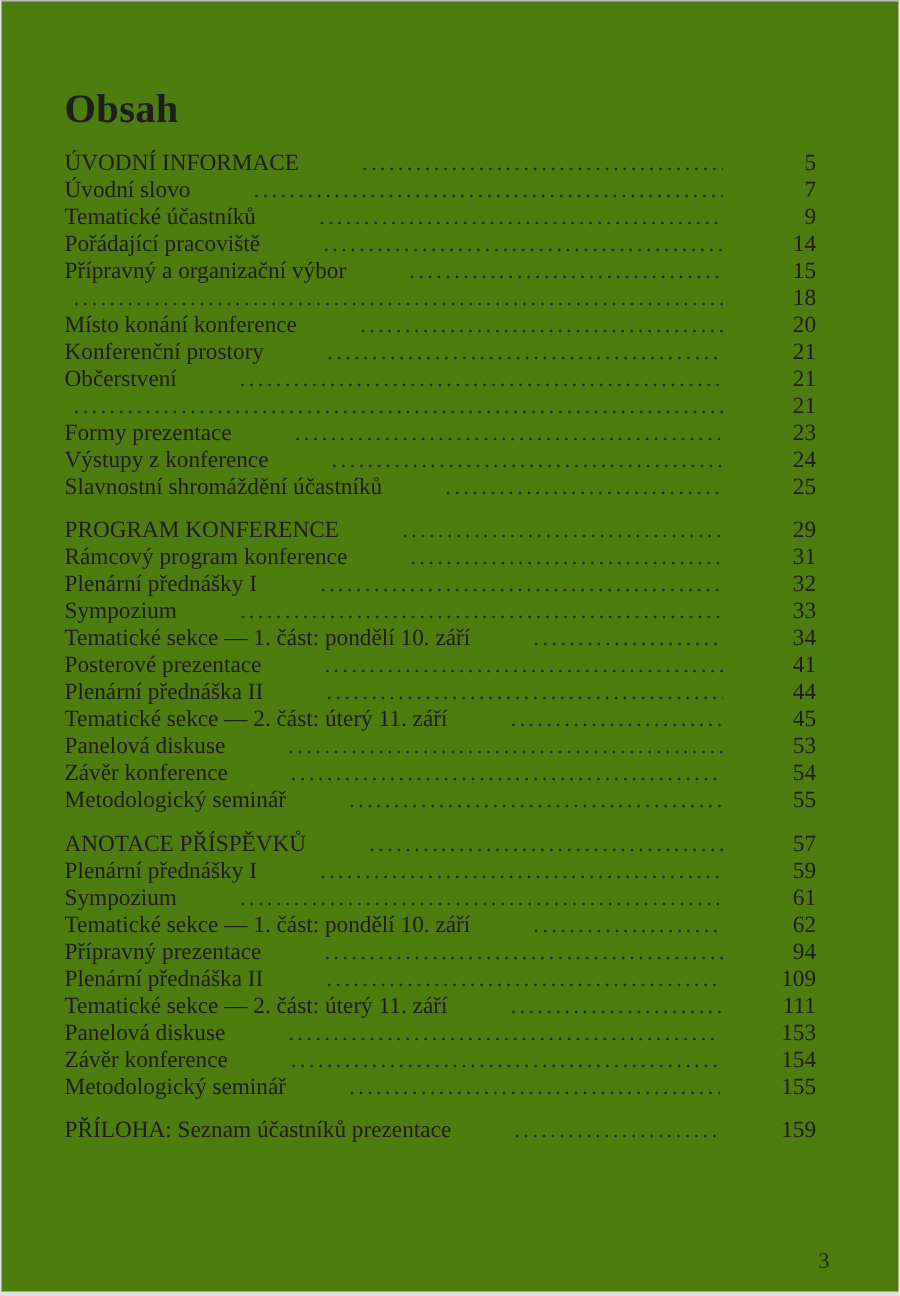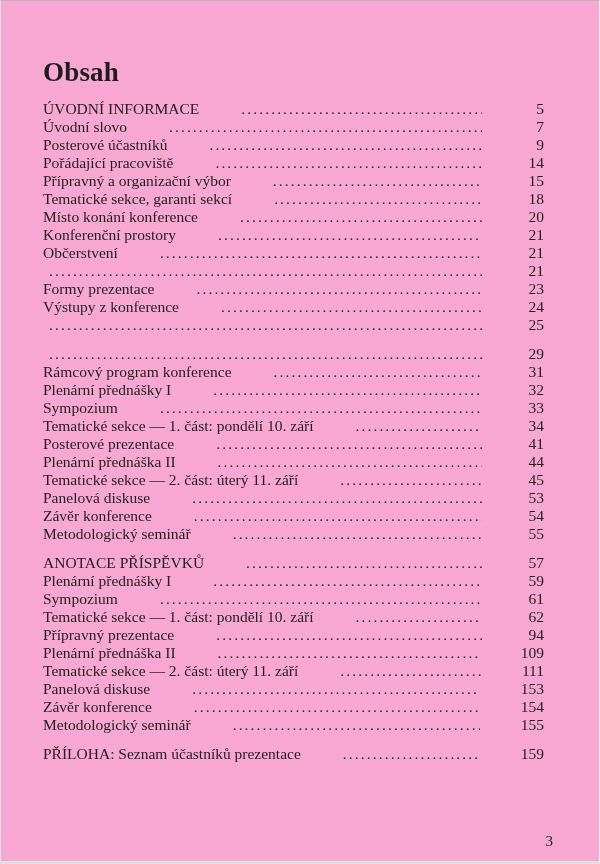--- a/index.html
+++ b/index.html
@@ -1,21 +1,21 @@
 <!DOCTYPE html>
 <html><head>
 <meta charset="utf-8">
 <style>
   html, body { margin: 0; padding: 0; background: #ffffff; }
   .page {
     position: relative;
     width: 600px;
     height: 864px;
     box-sizing: border-box;
-    background: #f9a8d4;
+    background: #4d7c0f;
     border-top: 1px solid #b9b9b9;
     border-left: 1px solid #e3e3e3;
     border-right: 1px solid #f0f0f0;
     border-bottom: 3px solid #e0e0e0;
     padding: 57px 55px 0 42px;
     font-family: "Liberation Serif", "DejaVu Serif", serif;
     color: #1e1e1e;
     overflow: hidden;
   }
   .title {
@@ -71,36 +71,35 @@
           <span class="label">ÚVODNÍ INFORMACE</span>
           <span class="dots"></span>
           <span class="pnum">5</span>
         </div>
         <div class="row">
           <span class="label">Úvodní slovo</span>
           <span class="dots"></span>
           <span class="pnum">7</span>
         </div>
         <div class="row">
-          <span class="label">Posterové účastníků</span>
+          <span class="label">Tematické účastníků</span>
           <span class="dots"></span>
           <span class="pnum">9</span>
         </div>
         <div class="row">
           <span class="label">Pořádající pracoviště</span>
           <span class="dots"></span>
           <span class="pnum">14</span>
         </div>
         <div class="row">
           <span class="label">Přípravný a organizační výbor</span>
           <span class="dots"></span>
           <span class="pnum">15</span>
         </div>
         <div class="row">
-          <span class="label">Tematické sekce, garanti sekcí</span>
           <span class="dots"></span>
           <span class="pnum">18</span>
         </div>
         <div class="row">
           <span class="label">Místo konání konference</span>
           <span class="dots"></span>
           <span class="pnum">20</span>
         </div>
         <div class="row">
           <span class="label">Konferenční prostory</span>
@@ -120,26 +119,28 @@
           <span class="label">Formy prezentace</span>
           <span class="dots"></span>
           <span class="pnum">23</span>
         </div>
         <div class="row">
           <span class="label">Výstupy z konference</span>
           <span class="dots"></span>
           <span class="pnum">24</span>
         </div>
         <div class="row">
+          <span class="label">Slavnostní shromáždění účastníků</span>
           <span class="dots"></span>
           <span class="pnum">25</span>
         </div>
       </div>
       <div class="section">
         <div class="row heading">
+          <span class="label">PROGRAM KONFERENCE</span>
           <span class="dots"></span>
           <span class="pnum">29</span>
         </div>
         <div class="row">
           <span class="label">Rámcový program konference</span>
           <span class="dots"></span>
           <span class="pnum">31</span>
         </div>
         <div class="row">
           <span class="label">Plenární přednášky I</span>

